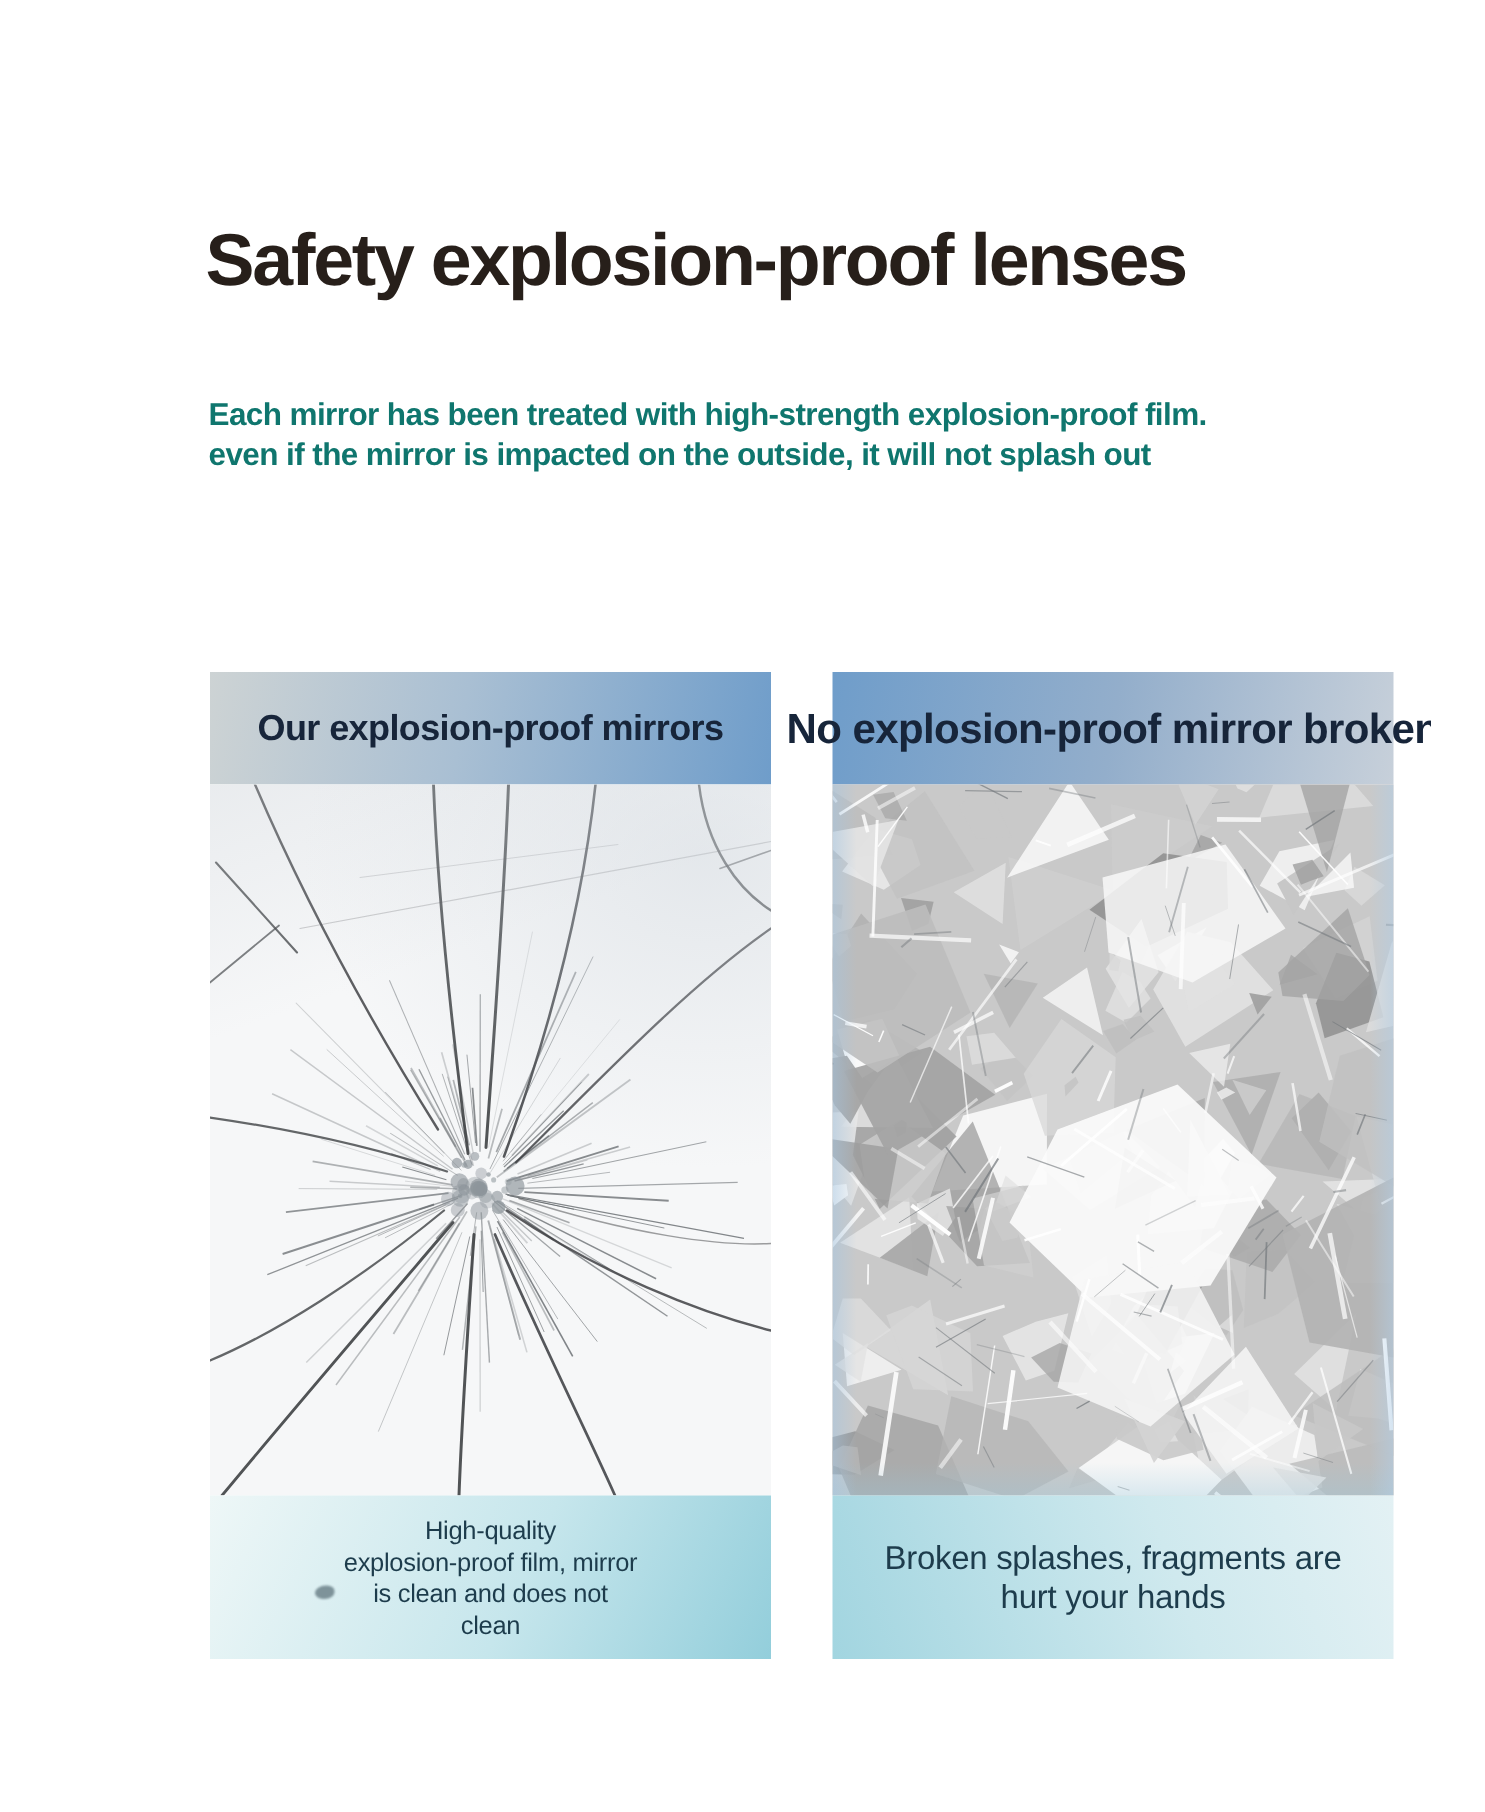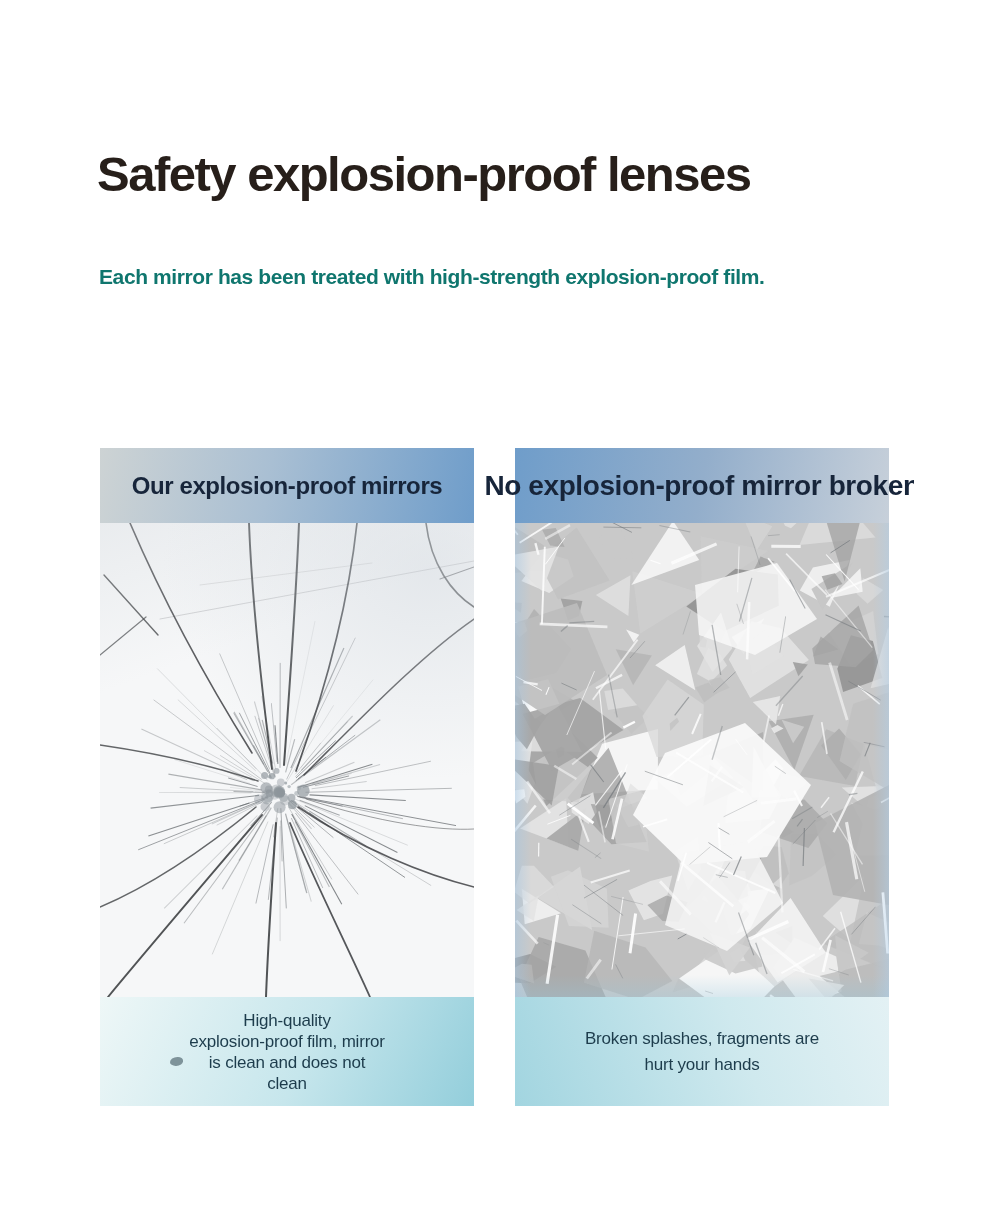--- a/index.html
+++ b/index.html
@@ -1,18 +1,19 @@
 <!DOCTYPE html>
 <html><head>
 <meta charset="utf-8">
 <style>
   html,body{margin:0;padding:0;background:#ffffff;}
   .page{
     position:relative;width:914px;height:1208px;background:#ffffff;overflow:hidden;
     font-family:"Liberation Sans",sans-serif;
+    margin-left:40px;
   }
   .title{
     position:absolute;left:97px;top:146px;margin:0;
     font-size:49px;font-weight:bold;letter-spacing:-1.5px;
     color:#271f1a;white-space:nowrap;
   }
   .desc{
     position:absolute;left:99px;top:263px;width:810px;
     font-size:21px;font-weight:bold;line-height:27px;letter-spacing:-0.4px;
     color:#0f766e;
@@ -47,36 +48,37 @@
     height:109px;flex:0 0 109px;position:relative;
     display:flex;flex-direction:column;align-items:center;justify-content:center;
     text-align:center;font-weight:normal;color:#1d3c4c;
   }
   .cap-left{
     background:linear-gradient(115deg,#eef7f7 0%,#c6e6ec 55%,#93cedb 100%);
     font-size:17px;line-height:21px;letter-spacing:-0.2px;
   }
   .cap-right{
     background:linear-gradient(70deg,#a2d5e0 0%,#cfe9ee 60%,#e3f1f4 100%);
-    font-size:17px;line-height:26px;letter-spacing:-0.2px;
+    font-size:22px;line-height:26px;letter-spacing:-0.2px;
   }
   .smudge{
     position:absolute;left:70px;top:60px;width:13px;height:9px;
     background:#6e838b;border-radius:60% 40% 55% 45%;filter:blur(0.6px);opacity:0.85;
   }
 </style>
 </head>
 <body>
 
 <div class="page">
 
   <h1 class="title">Safety explosion-proof lenses</h1>
 
   <div class="desc">
     <div>Each mirror has been treated with high-strength explosion-proof film.</div>
+    <div>even if the mirror is impacted on the outside, it will not splash out</div>
   </div>
 
   <section class="panel panel-left">
     <header class="hdr hdr-left">
       <span>Our explosion-proof mirrors</span>
     </header>
 
     <div class="imgbox crack">
       <svg viewBox="0 0 374 474" width="374" height="474">
         <g id="crack-rays">

